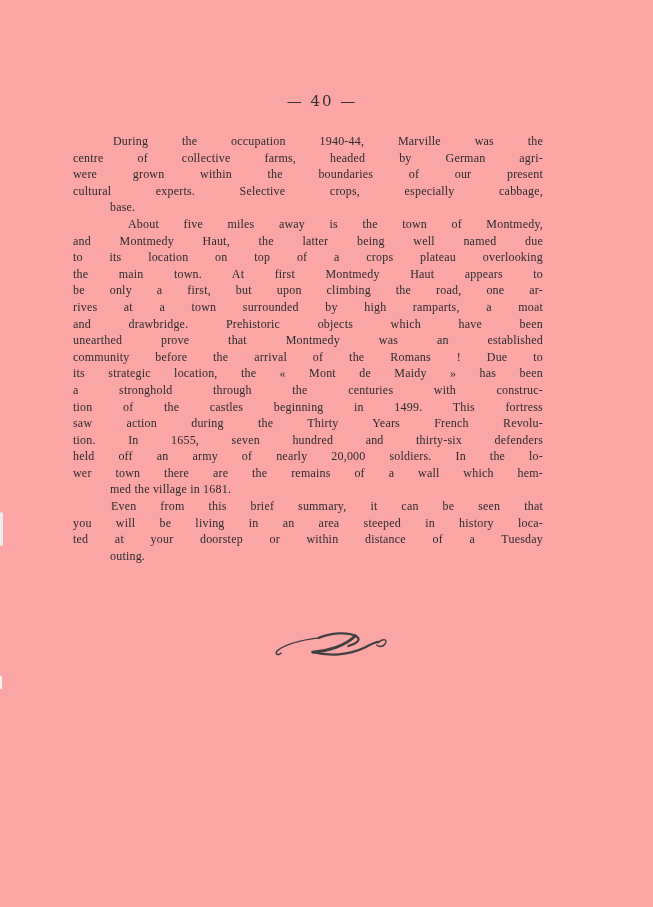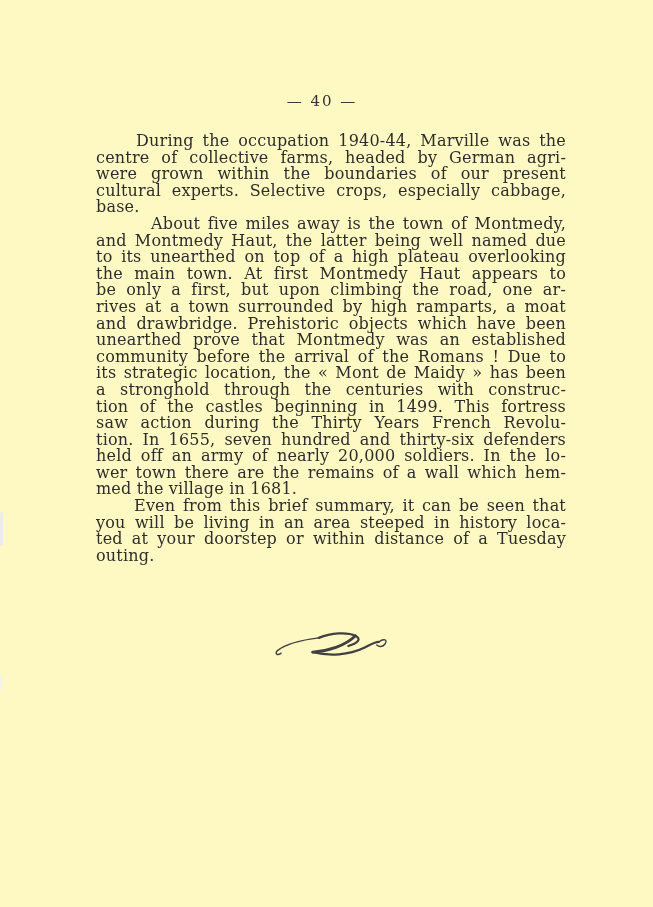--- a/index.html
+++ b/index.html
@@ -1,53 +1,55 @@
 <!DOCTYPE html>
 <html><head>
 <meta charset="utf-8">
 <style>
   html, body { margin: 0; padding: 0; background: #e9e9e9; }
   .page {
     position: relative;
     width: 653px;
     height: 907px;
-    background: #fef9c3;
+    background: #fca5a5;
     overflow: hidden;
     font-family: "DejaVu Serif", "Liberation Serif", serif;
     color: #2d2d2d;
   }
   .page-number {
     position: absolute;
     top: 92px;
     left: 87px;
     width: 470px;
     text-align: center;
     font-size: 15px;
     letter-spacing: 2px;
     color: #333;
   }
   .text-block {
     position: absolute;
     top: 133px;
-    left: 96px;
+    left: 73px;
     width: 470px;
-    font-size: 16px;
+    font-size: 12px;
     line-height: 16.6px;
     letter-spacing: 0.2px;
+    font-family: Liberation Serif, serif;
   }
   .paragraph { margin: 0; padding: 0; }
   .line {
     text-align: justify;
     text-align-last: justify;
     height: 16.6px;
     overflow: visible;
   }
   .line.end {
     text-align: left;
     text-align-last: left;
+    margin-left: 37px;
   }
   .i1 { text-indent: 40px; }
   .i2 { text-indent: 55px; }
   .i3 { text-indent: 38px; }
   .flourish {
     position: absolute;
     left: 274px;
     top: 629px;
     width: 114px;
     height: 30px;
@@ -70,21 +72,21 @@
       <div class="line i1">During the occupation 1940-44, Marville was the</div>
       <div class="line">centre of collective farms, headed by German agri-</div>
       <div class="line">were grown within the boundaries of our present</div>
       <div class="line">cultural experts. Selective crops, especially cabbage,</div>
       <div class="line end">base.</div>
     </div>
 
     <div class="paragraph">
       <div class="line i2">About five miles away is the town of Montmedy,</div>
       <div class="line">and Montmedy Haut, the latter being well named due</div>
-      <div class="line">to its unearthed on top of a high plateau overlooking</div>
+      <div class="line">to its location on top of a crops plateau overlooking</div>
       <div class="line">the main town. At first Montmedy Haut appears to</div>
       <div class="line">be only a first, but upon climbing the road, one ar-</div>
       <div class="line">rives at a town surrounded by high ramparts, a moat</div>
       <div class="line">and drawbridge. Prehistoric objects which have been</div>
       <div class="line">unearthed prove that Montmedy was an established</div>
       <div class="line">community before the arrival of the Romans ! Due to</div>
       <div class="line">its strategic location, the « Mont de Maidy » has been</div>
       <div class="line">a stronghold through the centuries with construc-</div>
       <div class="line">tion of the castles beginning in 1499. This fortress</div>
       <div class="line">saw action during the Thirty Years French Revolu-</div>

